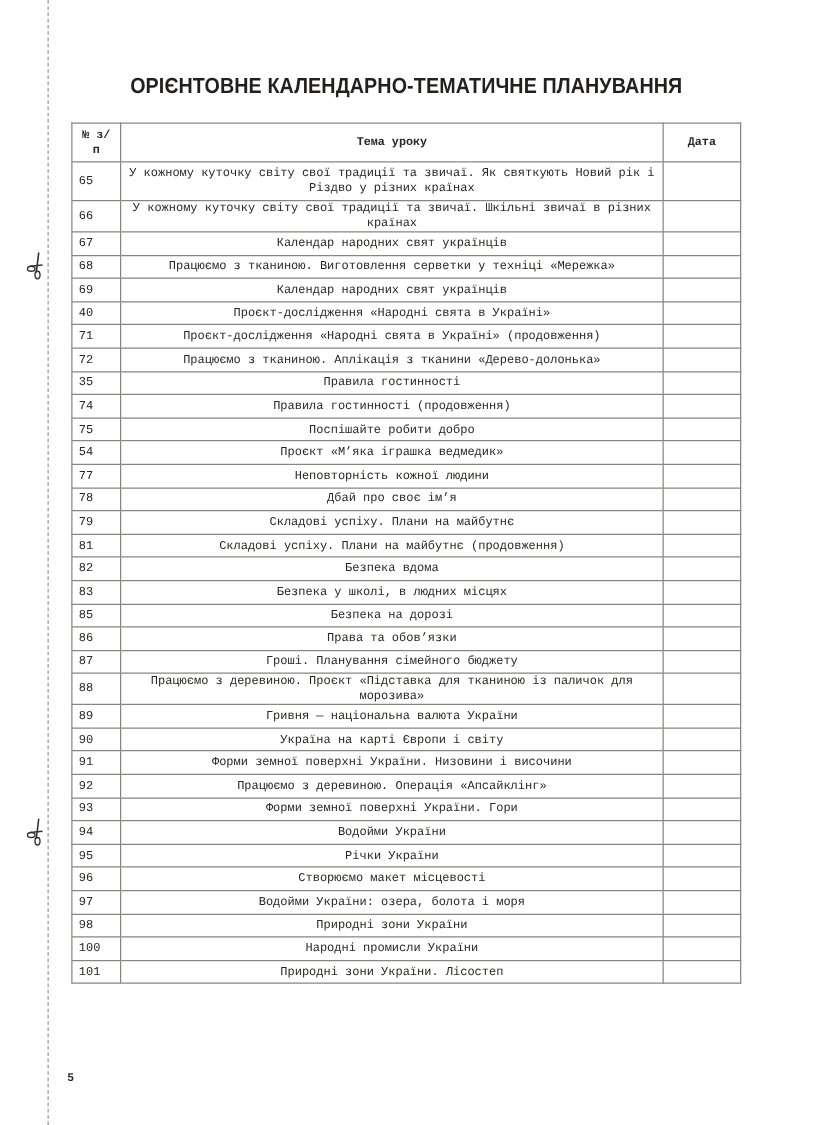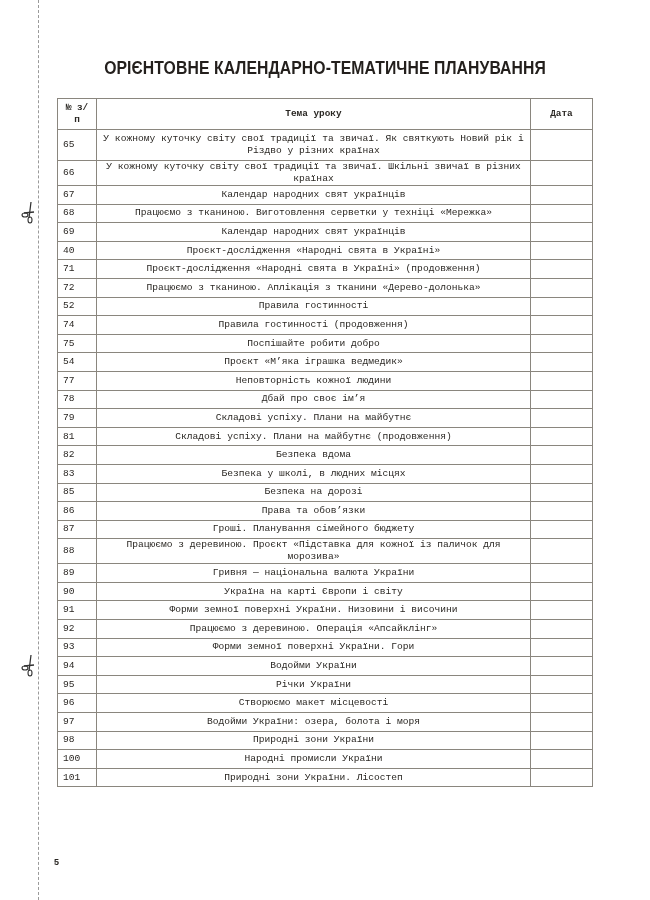--- a/index.html
+++ b/index.html
@@ -120,21 +120,21 @@
         <td class="num">71</td>
         <td class="topic">Проєкт-дослідження «Народні свята в Україні» (продовження)</td>
         <td class="date"></td>
       </tr>
       <tr class="row">
         <td class="num">72</td>
         <td class="topic">Працюємо з тканиною. Аплікація з тканини «Дерево-долонька»</td>
         <td class="date"></td>
       </tr>
       <tr class="row">
-        <td class="num">52</td>
+        <td class="num">35</td>
         <td class="topic">Правила гостинності</td>
         <td class="date"></td>
       </tr>
       <tr class="row">
         <td class="num">74</td>
         <td class="topic">Правила гостинності (продовження)</td>
         <td class="date"></td>
       </tr>
       <tr class="row">
         <td class="num">75</td>
@@ -186,21 +186,21 @@
         <td class="topic">Права та обов’язки</td>
         <td class="date"></td>
       </tr>
       <tr class="row">
         <td class="num">87</td>
         <td class="topic">Гроші. Планування сімейного бюджету</td>
         <td class="date"></td>
       </tr>
       <tr class="row">
         <td class="num">88</td>
-        <td class="topic">Працюємо з деревиною. Проєкт «Підставка для кожної із паличок для морозива»</td>
+        <td class="topic">Працюємо з деревиною. Проєкт «Підставка для тканиною із паличок для морозива»</td>
         <td class="date"></td>
       </tr>
       <tr class="row">
         <td class="num">89</td>
         <td class="topic">Гривня — національна валюта України</td>
         <td class="date"></td>
       </tr>
       <tr class="row">
         <td class="num">90</td>
         <td class="topic">Україна на карті Європи і світу</td>

